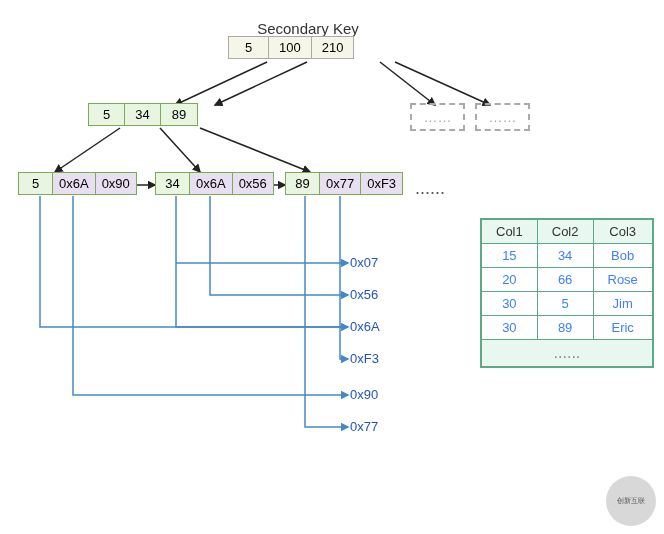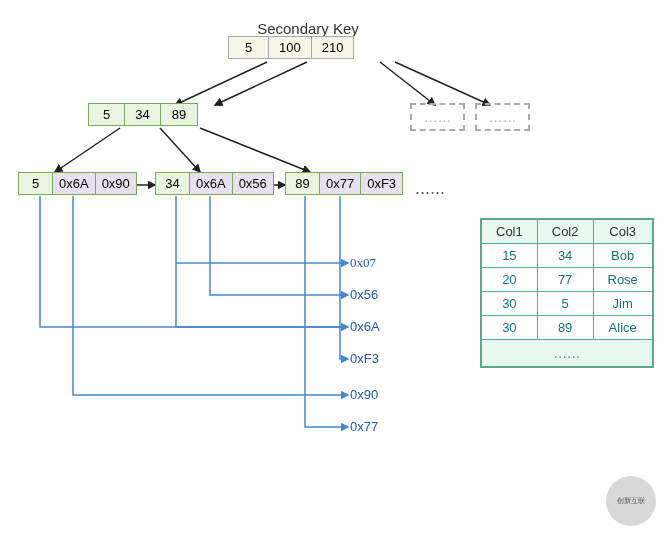--- a/index.html
+++ b/index.html
@@ -103,21 +103,21 @@
       padding: 4px 14px;
       border: 1px solid #5aaa88;
       font-weight: normal;
       color: #333;
     }
     .data-table td {
       background: #fff;
       padding: 4px 14px;
       border: 1px solid #5aaa88;
       text-align: center;
-      color: #0f766e;
+      color: #3b82f6;
     }
     .data-table .dots-row td {
       background: #e8f8f0;
       color: #888;
       font-size: 16px;
     }
 
     .ellipsis-right {
       position: absolute;
       color: #555;
@@ -245,21 +245,21 @@
   <div class="leaf-cell purple">
     <span>0x77</span>
   </div>
   <div class="leaf-cell purple">
     <span>0xF3</span>
   </div>
 </div>
 
 <div class="ellipsis-right" style="top:178px;left:415px;">......</div>
 
-<div class="hex-label" style="top:255px;left:350px;font-family:Liberation Serif, serif;">0x07</div>
+<div class="hex-label" style="top:255px;left:350px;">0x07</div>
 <div class="hex-label" style="top:287px;left:350px;">0x56</div>
 <div class="hex-label" style="top:319px;left:350px;">0x6A</div>
 <div class="hex-label" style="top:351px;left:350px;">0xF3</div>
 <div class="hex-label" style="top:387px;left:350px;">0x90</div>
 <div class="hex-label" style="top:419px;left:350px;">0x77</div>
 
 <div class="data-table" style="top:218px;left:480px;">
   <table>
     <thead>
       <tr>
@@ -269,32 +269,32 @@
       </tr>
     </thead>
     <tbody>
       <tr>
         <td>15</td>
         <td>34</td>
         <td>Bob</td>
       </tr>
       <tr>
         <td>20</td>
-        <td>77</td>
+        <td>66</td>
         <td>Rose</td>
       </tr>
       <tr>
         <td>30</td>
         <td>5</td>
         <td>Jim</td>
       </tr>
       <tr>
         <td>30</td>
         <td>89</td>
-        <td>Alice</td>
+        <td>Eric</td>
       </tr>
       <tr class="dots-row">
         <td colspan="3">......</td>
       </tr>
     </tbody>
   </table>
 </div>
 
 <div class="watermark">
   <span>创新互联</span>

